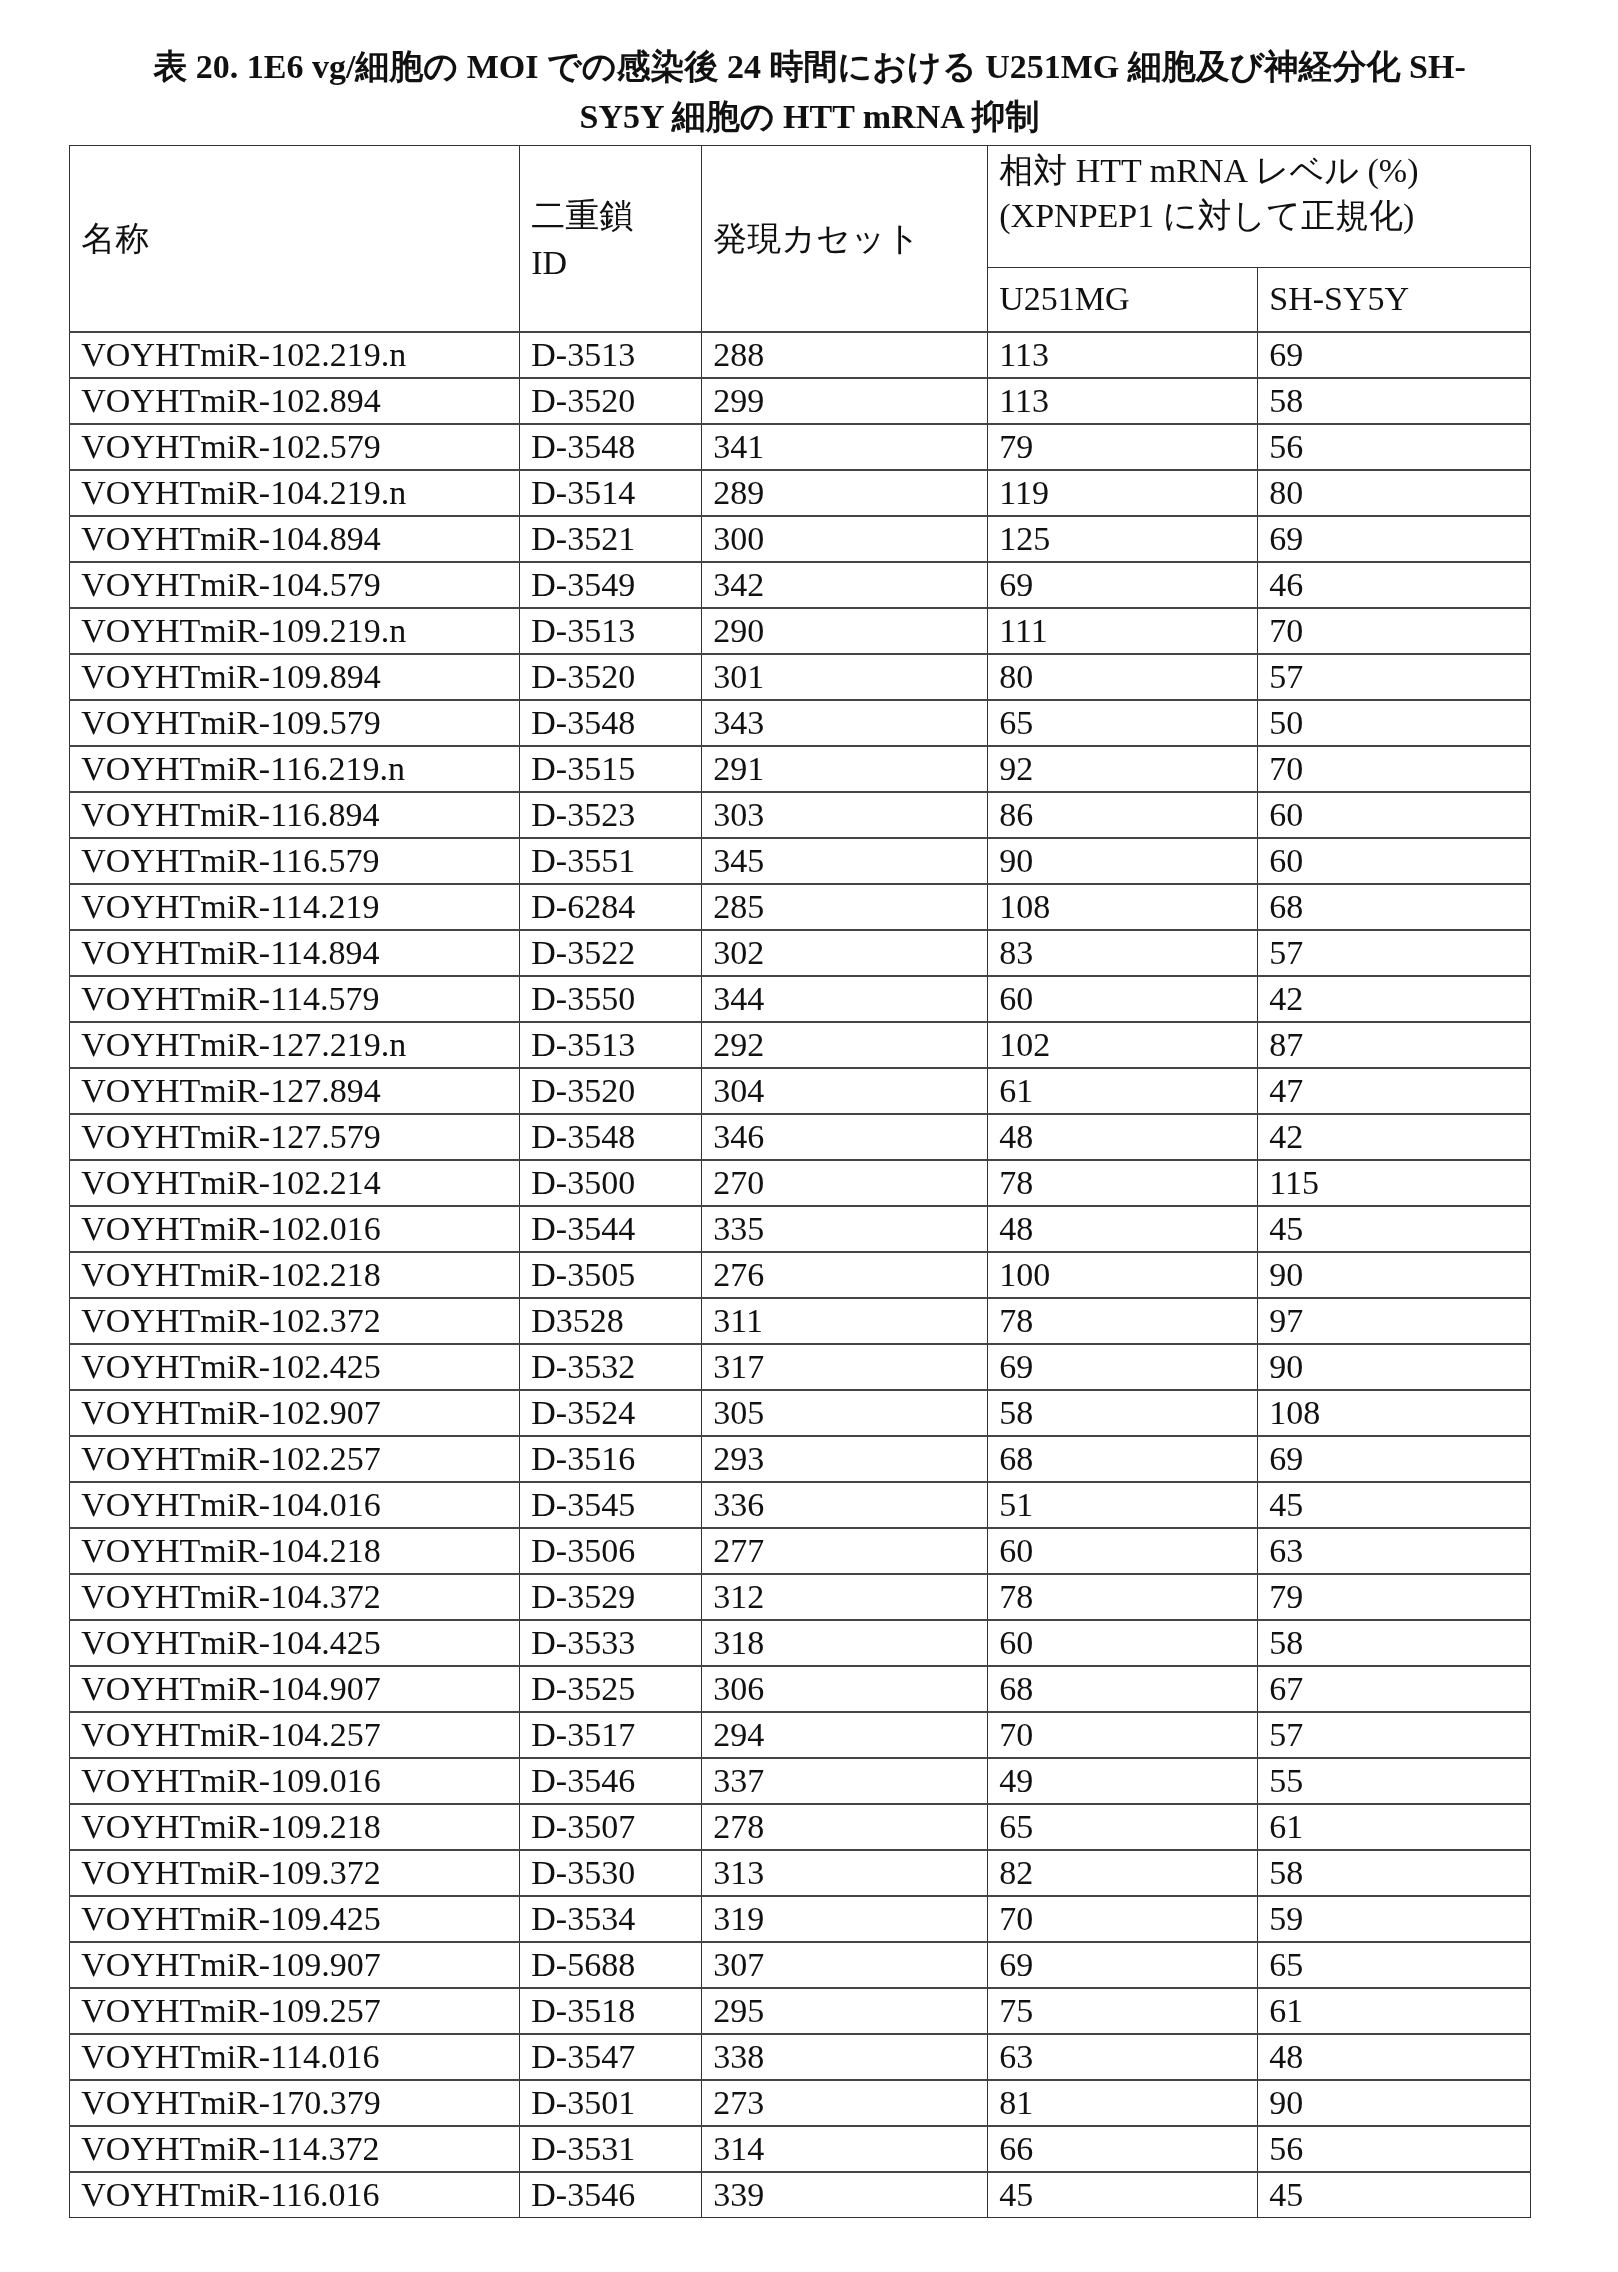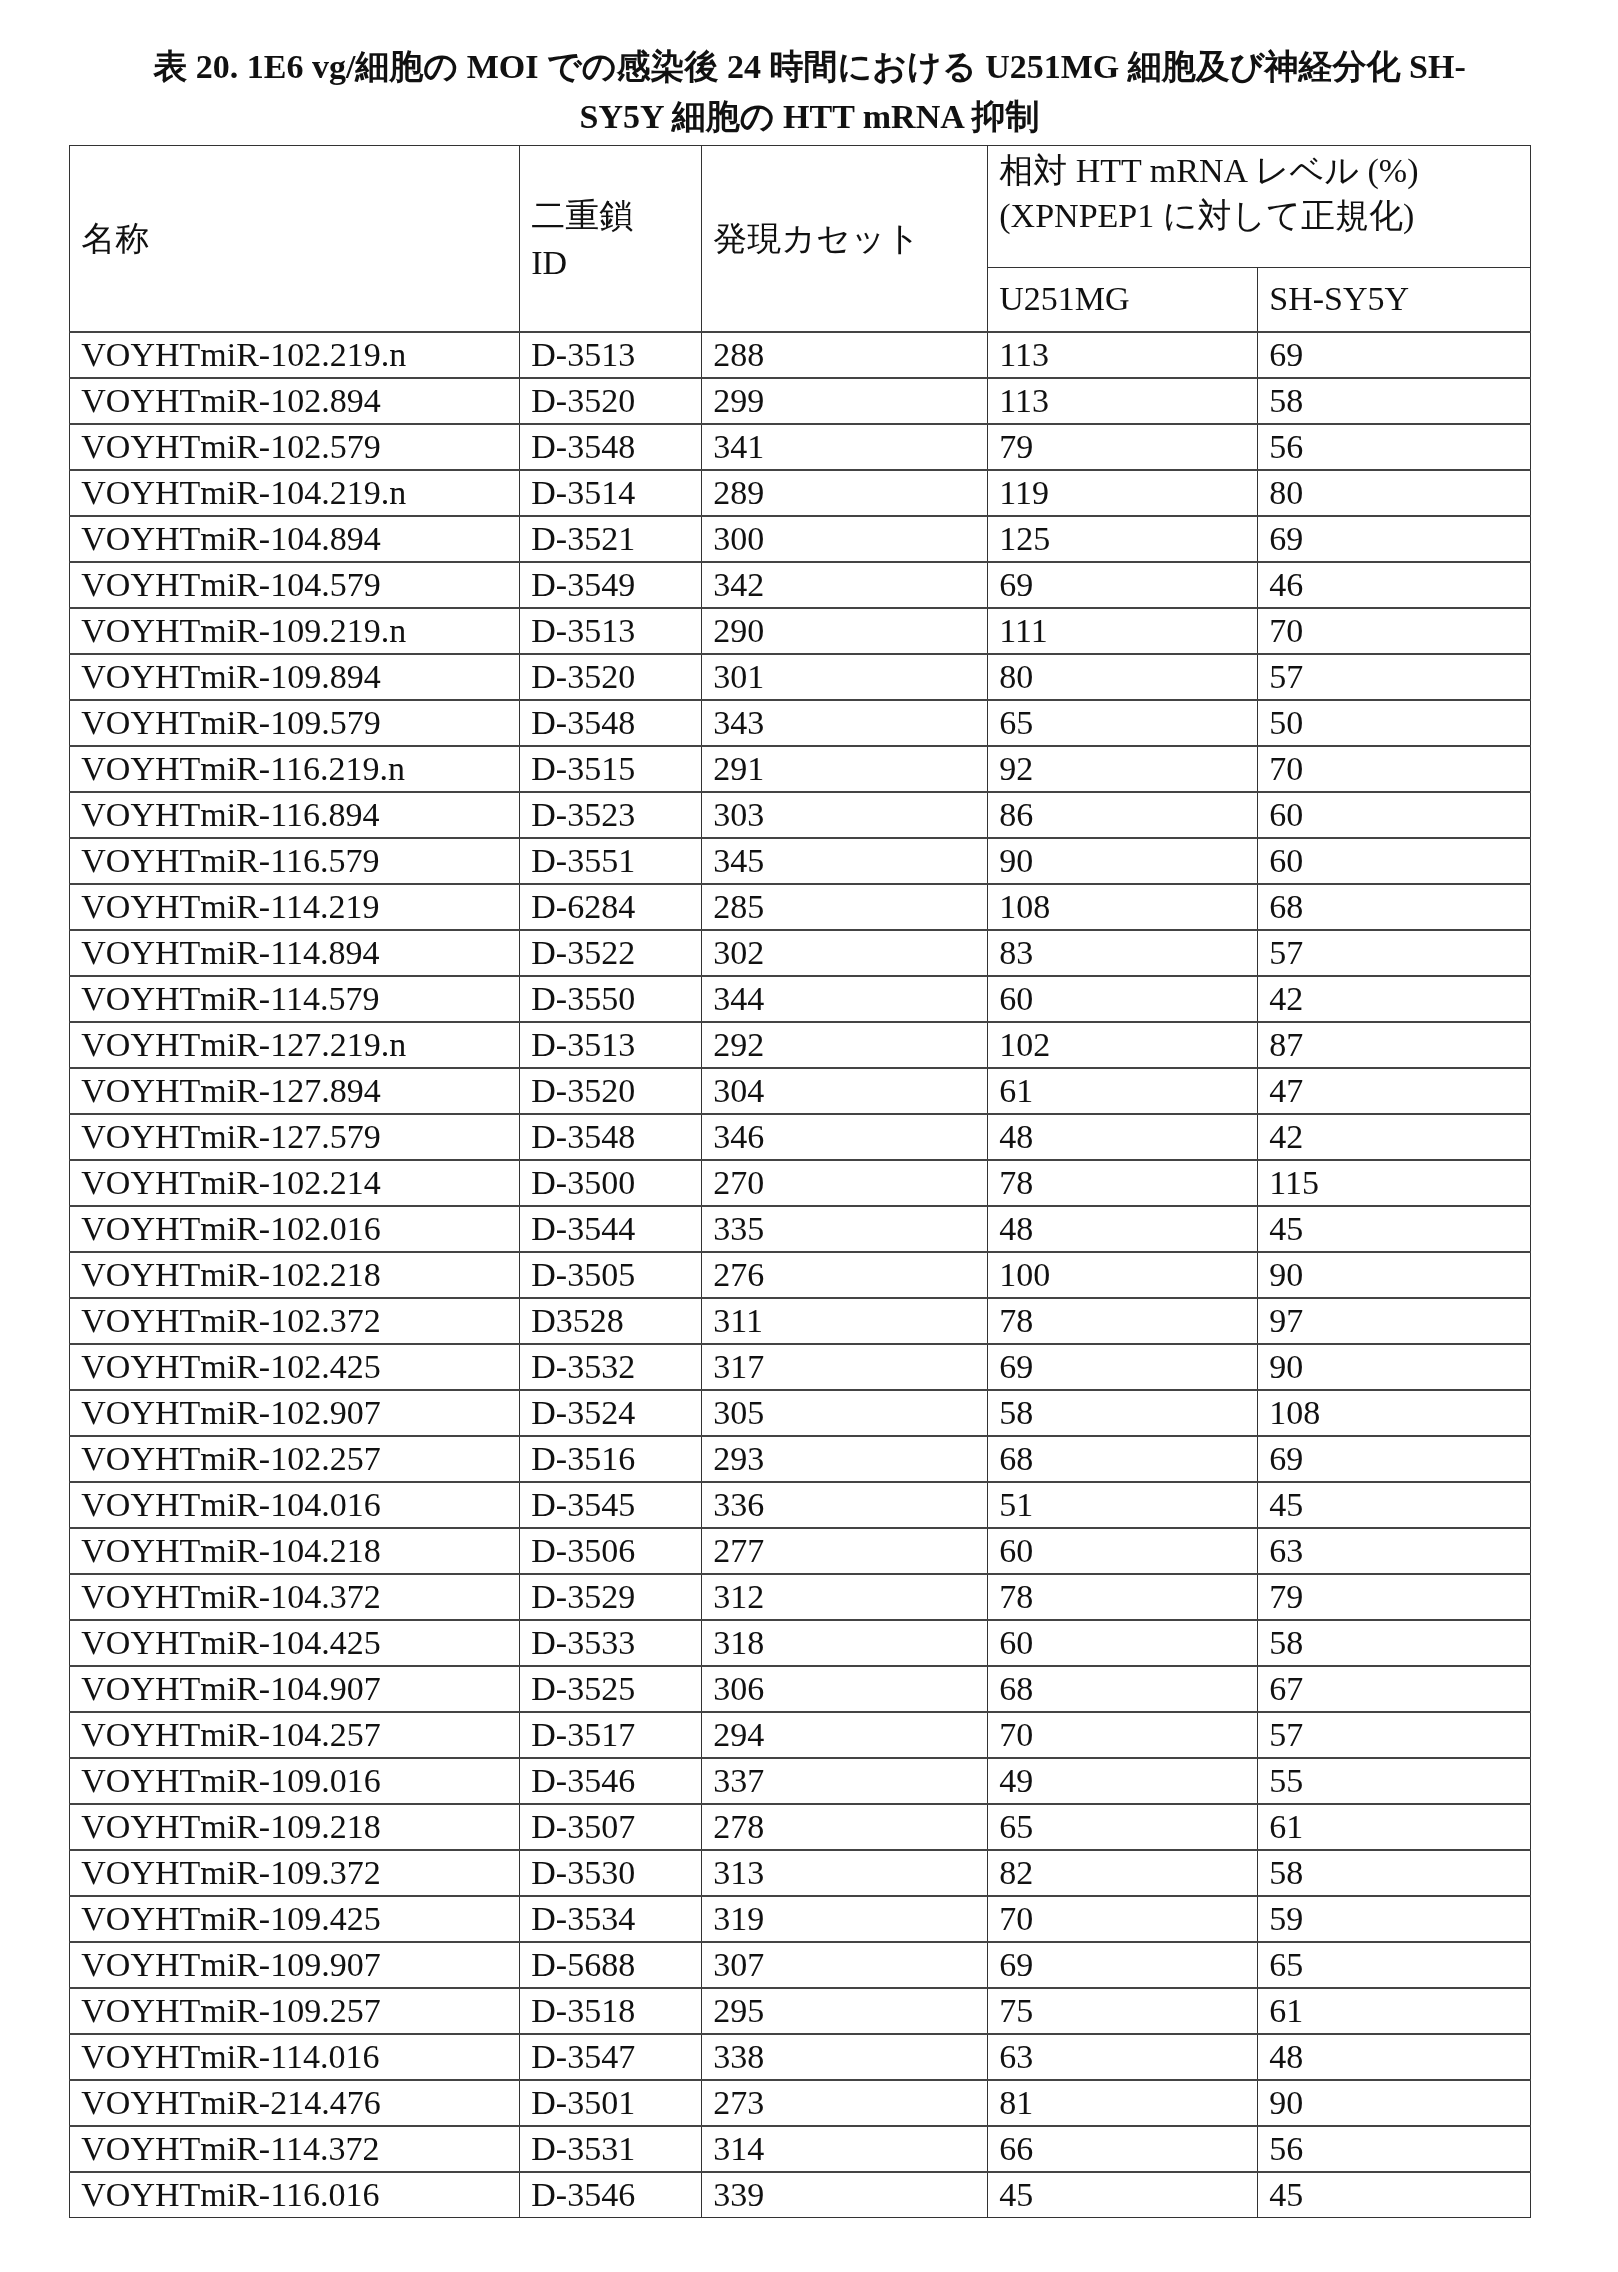--- a/index.html
+++ b/index.html
@@ -315,21 +315,21 @@
         <td>61</td>
       </tr>
       <tr class="body-row">
         <td>VOYHTmiR-114.016</td>
         <td>D-3547</td>
         <td>338</td>
         <td>63</td>
         <td>48</td>
       </tr>
       <tr class="body-row">
-        <td>VOYHTmiR-214.476</td>
+        <td>VOYHTmiR-170.379</td>
         <td>D-3501</td>
         <td>273</td>
         <td>81</td>
         <td>90</td>
       </tr>
       <tr class="body-row">
         <td>VOYHTmiR-114.372</td>
         <td>D-3531</td>
         <td>314</td>
         <td>66</td>

